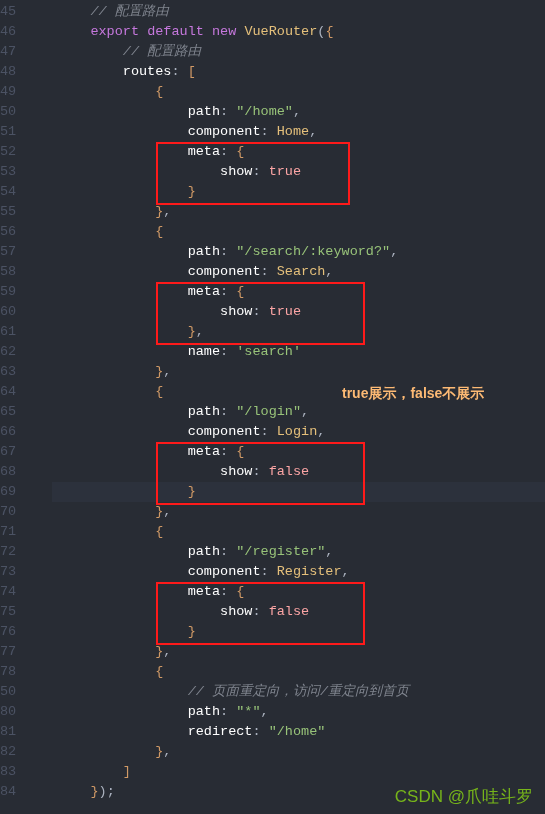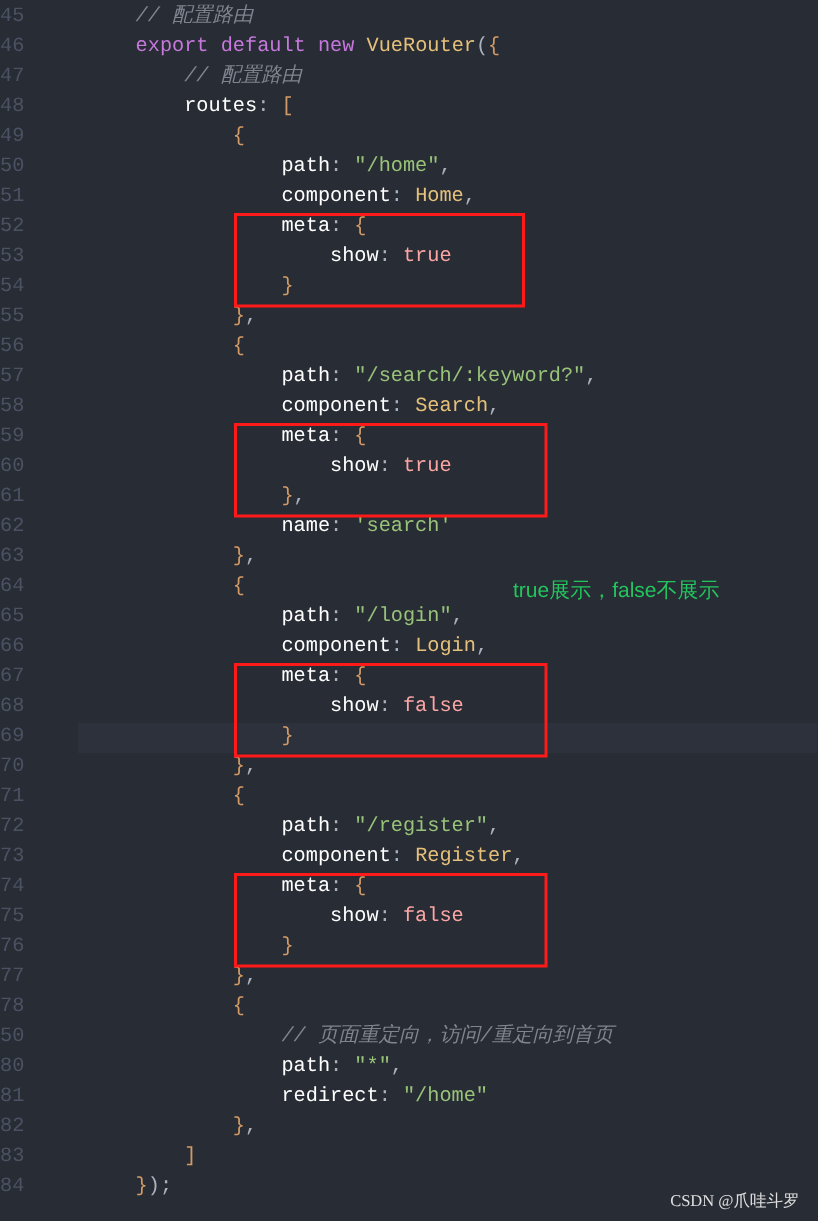--- a/index.html
+++ b/index.html
@@ -52,32 +52,33 @@
   .c-brack { color: #d19a66; }
   .c-comm { color: #7f848e; font-style: italic; }
   .redbox {
     position: absolute;
     border: 2px solid #ff1a1a;
     pointer-events: none;
     z-index: 5;
   }
   .annotation {
     position: absolute;
-    color: #22c55e;
+    color: #fdba74;
     font-family: 'Microsoft YaHei', Arial, sans-serif;
     font-size: 14px;
     z-index: 6;
+    font-weight: bold;
   }
   .watermark {
     position: absolute;
     bottom: 6px;
     right: 12px;
-    color: #ffffff;
-    font-family: Liberation Serif, serif;
-    font-size: 11px;
+    color: #84cc16;
+    font-family: Liberation Sans, sans-serif;
+    font-size: 17px;
     opacity: 0.85;
     z-index: 10;
   }
 </style>
 </head>
 <body>
 
 <div class="editor">
   <div class="gutter" id="gutter">
       <div>45</div>

